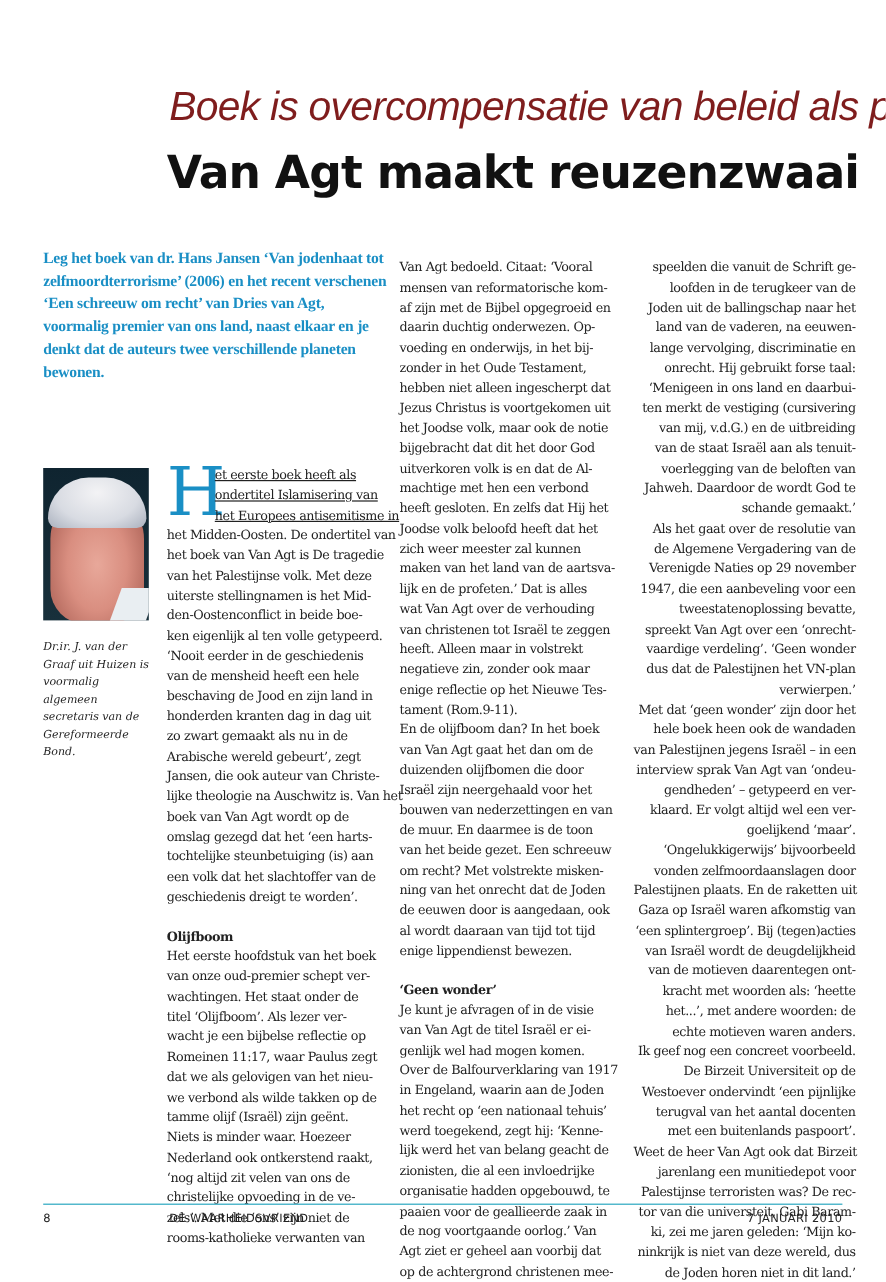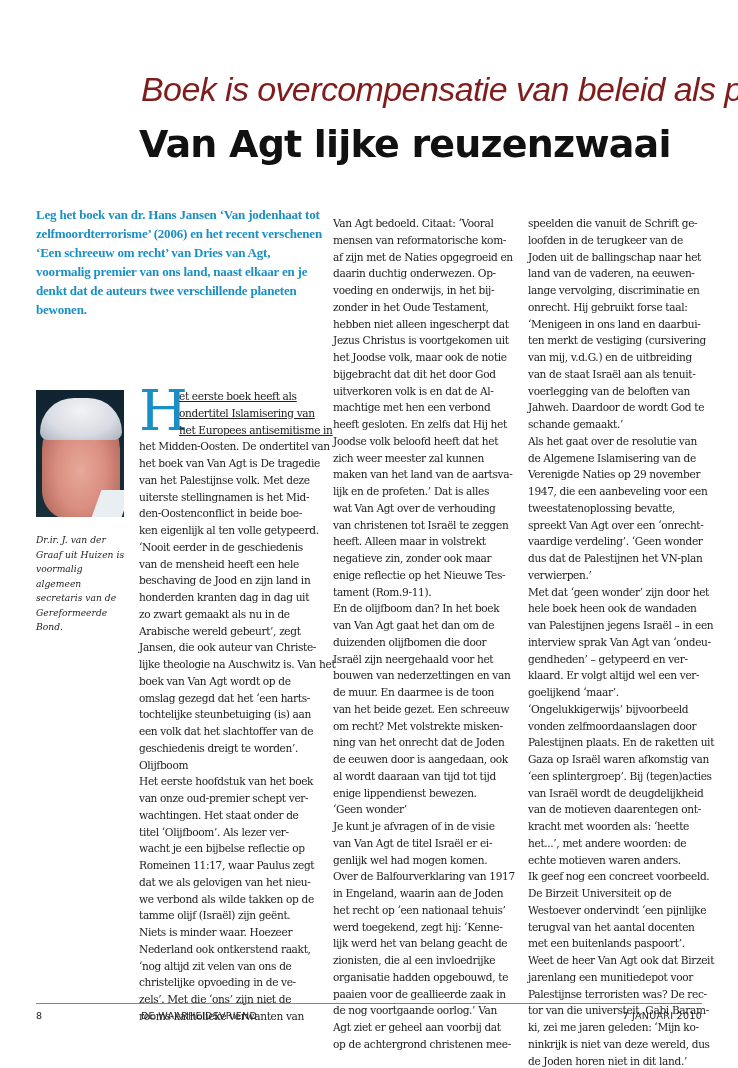--- a/index.html
+++ b/index.html
@@ -43,22 +43,22 @@
     line-height: 14.5px; color: #222;
   }
   .col {
     position: absolute; top: 215px; width: 185px;
     font-family: "DejaVu Serif", serif; font-size: 10.6px; line-height: 16.75px;
     color: #222; letter-spacing: -0.35px;
   }
   .col .ln { display: block; white-space: nowrap; }
   .col1 { left: 139px; top: 388px; }
   .col2 { left: 333px; }
-  .col3 { left: 528px; }
-  .sub { font-weight: normal; display: block; }
+  .col3 { left: 528px; text-align: right; }
+  .sub { font-weight: bold; display: block; margin-top: 16px; }
   .dropcap {
     position: absolute; left: 139px; top: 383px;
     font-family: "DejaVu Serif", serif; font-size: 56px; line-height: 56px;
     color: #1a8fc5;
   }
   .indent { padding-left: 40px; text-decoration: underline; }
   .rule {
     position: absolute; left: 36px; top: 1003px; width: 666px; height: 1px;
     background: #2aa7c0;
   }
@@ -67,21 +67,21 @@
     font-size: 9.5px; color: #222; letter-spacing: 0.3px;
   }
   .f-page { left: 36px; }
   .f-pub { left: 141px; }
   .f-date { right: 36px; }
 </style>
 </head>
 <body>
 
 <div class="kicker">Boek is overcompensatie van beleid als premier</div>
-<div class="headline">Van Agt lijke reuzenzwaai</div>
+<div class="headline">Van Agt maakt reuzenzwaai</div>
 <div class="intro">Leg het boek van dr. Hans Jansen ‘Van jodenhaat tot zelfmoordterrorisme’ (2006) en het recent verschenen ‘Een schreeuw om recht’ van Dries van Agt, voormalig premier van ons land, naast elkaar en je denkt dat de auteurs twee verschillende planeten bewonen.</div>
 
 <div class="photo">
   <div class="face"></div>
   <div class="hair"></div>
   <div class="collar"></div>
 </div>
 <div class="caption">Dr.ir. J. van der Graaf uit Huizen is voormalig algemeen secretaris van de Gereformeerde Bond.</div>
 
 <div class="dropcap">H</div>
@@ -130,21 +130,21 @@
       <span class="ln">christelijke opvoeding in de ve-</span>
       <span class="ln">zels’. Met die ‘ons’ zijn niet de</span>
       <span class="ln">rooms-katholieke verwanten van</span>
     </div>
 </div>
 
 <div class="col col2">
   <div id="c2a">
       <span class="ln">Van Agt bedoeld. Citaat: ‘Vooral</span>
       <span class="ln">mensen van reformatorische kom-</span>
-      <span class="ln">af zijn met de Naties opgegroeid en</span>
+      <span class="ln">af zijn met de Bijbel opgegroeid en</span>
       <span class="ln">daarin duchtig onderwezen. Op-</span>
       <span class="ln">voeding en onderwijs, in het bij-</span>
       <span class="ln">zonder in het Oude Testament,</span>
       <span class="ln">hebben niet alleen ingescherpt dat</span>
       <span class="ln">Jezus Christus is voortgekomen uit</span>
       <span class="ln">het Joodse volk, maar ook de notie</span>
       <span class="ln">bijgebracht dat dit het door God</span>
       <span class="ln">uitverkoren volk is en dat de Al-</span>
       <span class="ln">machtige met hen een verbond</span>
       <span class="ln">heeft gesloten. En zelfs dat Hij het</span>
@@ -199,21 +199,21 @@
       <span class="ln">lange vervolging, discriminatie en</span>
       <span class="ln">onrecht. Hij gebruikt forse taal:</span>
       <span class="ln">‘Menigeen in ons land en daarbui-</span>
       <span class="ln">ten merkt de vestiging (cursivering</span>
       <span class="ln">van mij, v.d.G.) en de uitbreiding</span>
       <span class="ln">van de staat Israël aan als tenuit-</span>
       <span class="ln">voerlegging van de beloften van</span>
       <span class="ln">Jahweh. Daardoor de wordt God te</span>
       <span class="ln">schande gemaakt.’</span>
       <span class="ln">Als het gaat over de resolutie van</span>
-      <span class="ln">de Algemene Islamisering van de</span>
+      <span class="ln">de Algemene Vergadering van de</span>
       <span class="ln">Verenigde Naties op 29 november</span>
       <span class="ln">1947, die een aanbeveling voor een</span>
       <span class="ln">tweestatenoplossing bevatte,</span>
       <span class="ln">spreekt Van Agt over een ‘onrecht-</span>
       <span class="ln">vaardige verdeling’. ‘Geen wonder</span>
       <span class="ln">dus dat de Palestijnen het VN-plan</span>
       <span class="ln">verwierpen.’</span>
       <span class="ln">Met dat ‘geen wonder’ zijn door het</span>
       <span class="ln">hele boek heen ook de wandaden</span>
       <span class="ln">van Palestijnen jegens Israël – in een</span>

